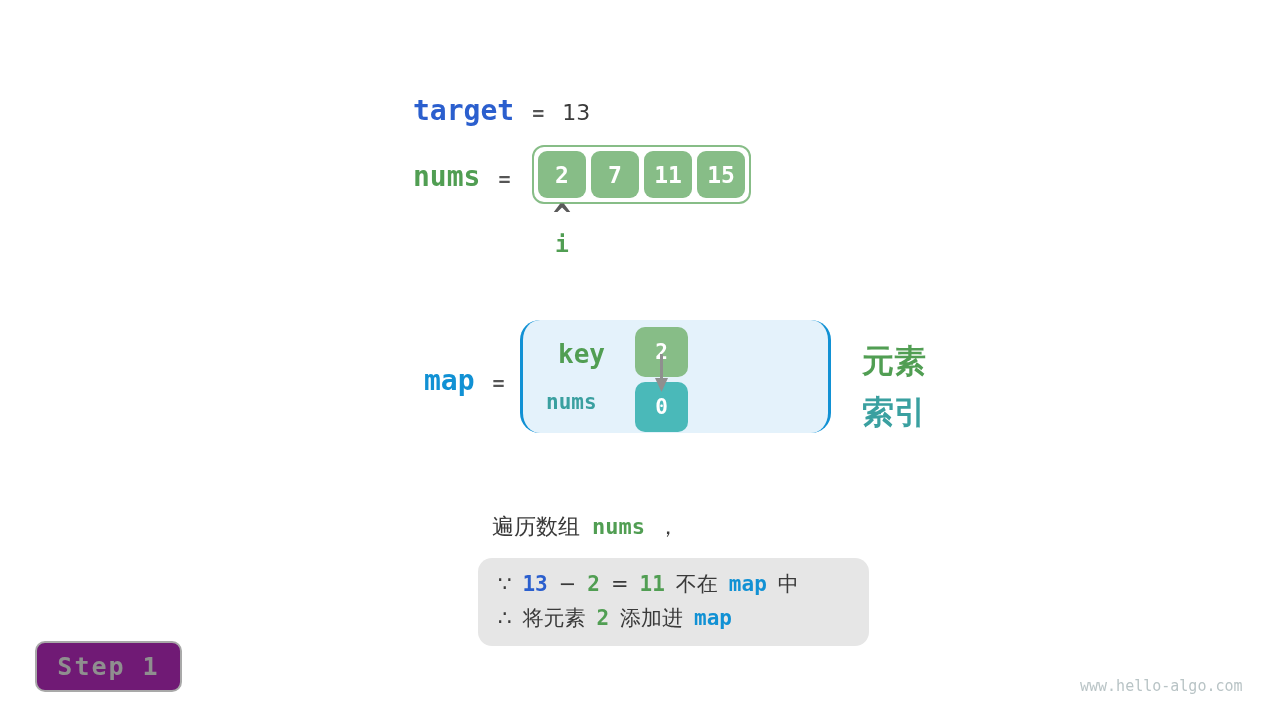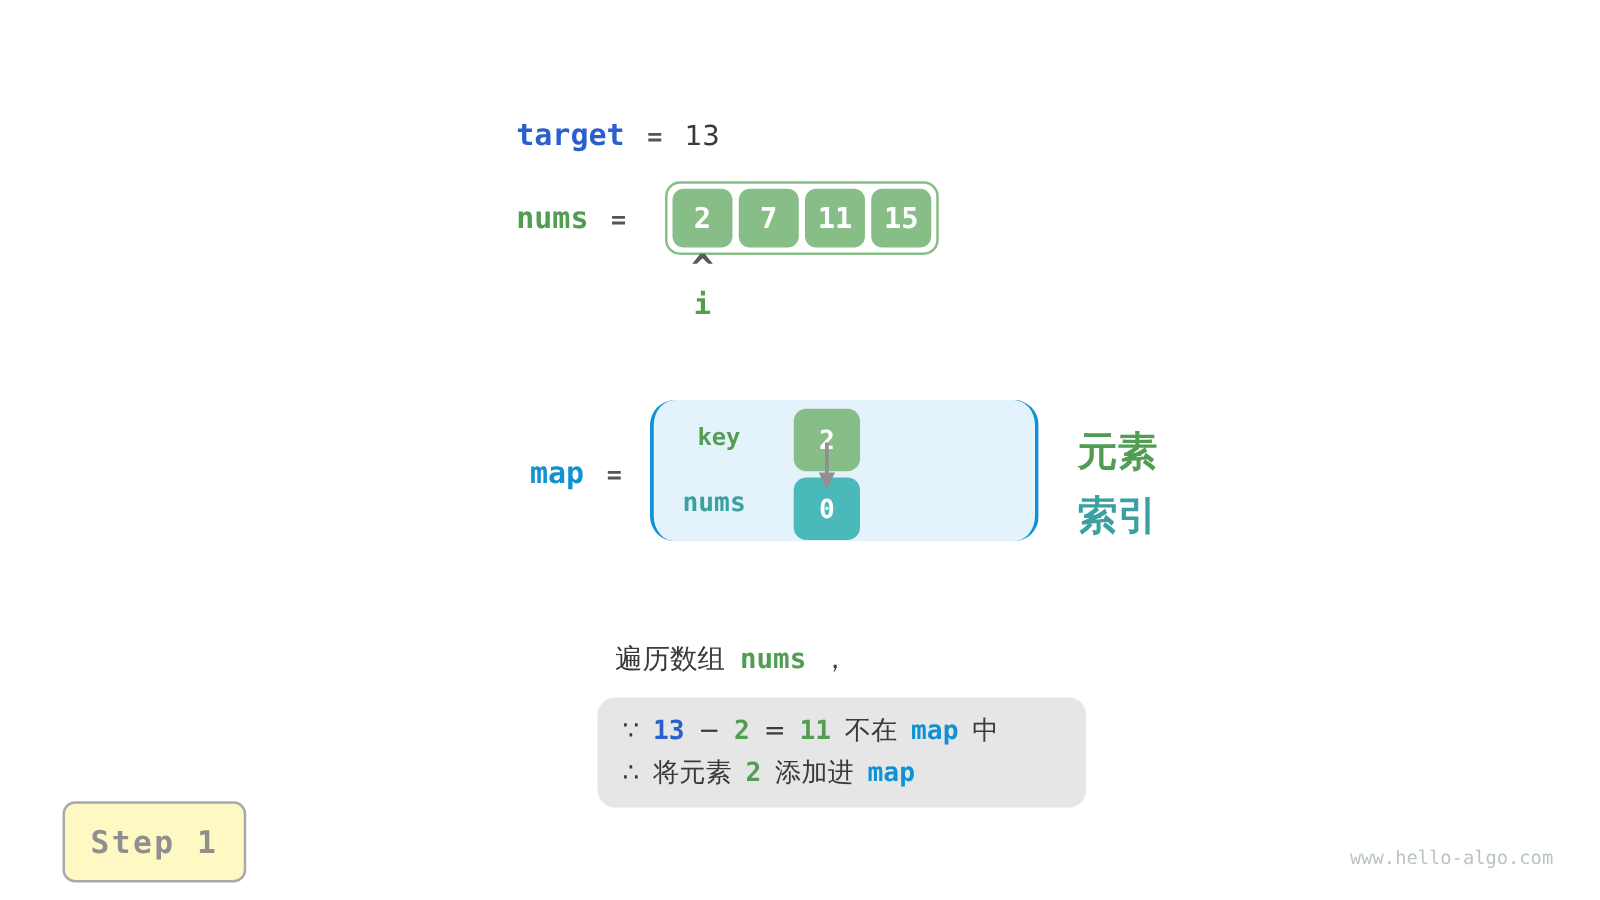--- a/index.html
+++ b/index.html
@@ -11,21 +11,21 @@
     background: #ffffff;
     overflow: hidden;
     font-family: "DejaVu Sans", "Liberation Sans", sans-serif;
     color: #3a3a3a;
   }
   .mono { font-family: "DejaVu Sans Mono", "Liberation Mono", monospace; }
   .abs { position: absolute; }
 
   
   .var-row { display: flex; align-items: baseline; gap: 18px; }
-  .kw { font-weight: bold; font-size: 24px; }
+  .kw { font-weight: bold; font-size: 28px; }
   .kw-blue   { color: #2b5fce; }
   .kw-green  { color: #519e53; }
   .kw-cyan   { color: #1191d4; text-align: center; }
   .eq { color: #555555; font-size: 20px; font-weight: bold; }
   .plain-val { color: #3a3a3a; font-size: 22px; }
 
   
   .array-box {
     left: 532px; top: 145px;
     width: 219px; height: 59px;
@@ -56,21 +56,21 @@
 
   
   .map-container {
     left: 520px; top: 320px;
     width: 311px; height: 113px;
     background: #e4f2fb;
     border-left: 3px solid #1191d4;
     border-right: 3px solid #1191d4;
     border-radius: 20px;
   }
-  .map-key-label   { left: 558px; top: 339px; font-size: 19px; font-weight: bold; color: #519e53; }
+  .map-key-label   { left: 558px; top: 339px; font-size: 26px; font-weight: bold; color: #519e53; }
   .map-value-label { left: 546px; top: 390px; font-size: 21px; font-weight: bold; color: #3aa0a0; }
   .map-cell {
     width: 53px; height: 50px;
     border-radius: 10px;
     color: #ffffff; font-weight: bold; font-size: 21px;
     display: flex; align-items: center; justify-content: center;
   }
   .map-cell-key   { left: 635px; top: 327px; background: #87bd87; }
   .map-cell-value { left: 635px; top: 382px; background: #4ab9b9; }
   .map-arrow { left: 653px; top: 352px; z-index: 3; }
@@ -100,28 +100,27 @@
     font-size: 21px; line-height: 30px;
     color: #3a3a3a;
   }
   .note-line .code { font-size: 21px; font-weight: bold; }
   .num-blue  { color: #2b5fce; font-weight: bold; }
   .num-green { color: #519e53; font-weight: bold; }
 
   
   .step-button {
     left: 35px; top: 641px;
-    width: 147px; height: 65px;
-    background: #fef9c3;
+    width: 147px; height: 51px;
+    background: #701a75;
     border: 2px solid #a9a9a9;
     border-radius: 10px;
     display: flex; align-items: center; justify-content: center;
     color: #8f8f8f; font-weight: bold; font-size: 25px;
     letter-spacing: 2px;
-    margin-left: 15px;
   }
 
   
   .watermark {
     left: 1080px; top: 677px;
     font-size: 15px;
     color: #b9c4c6;
   }
 </style>
 </head>

